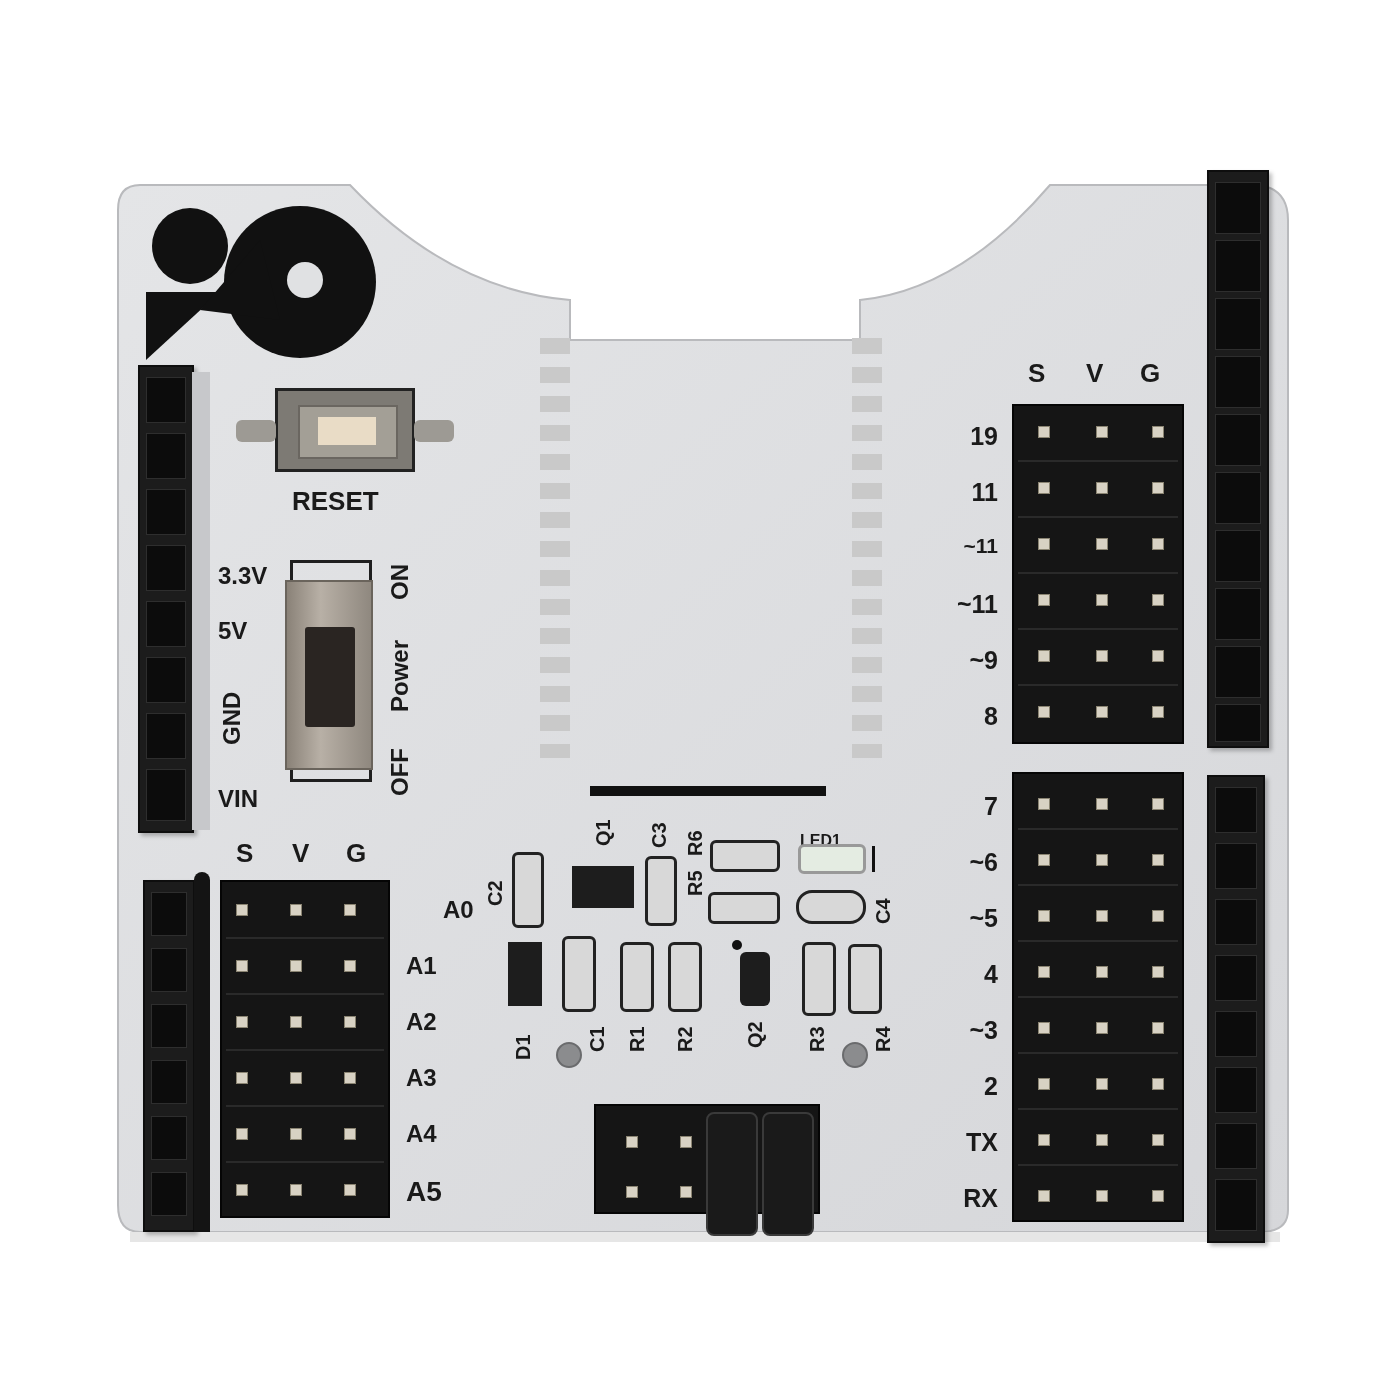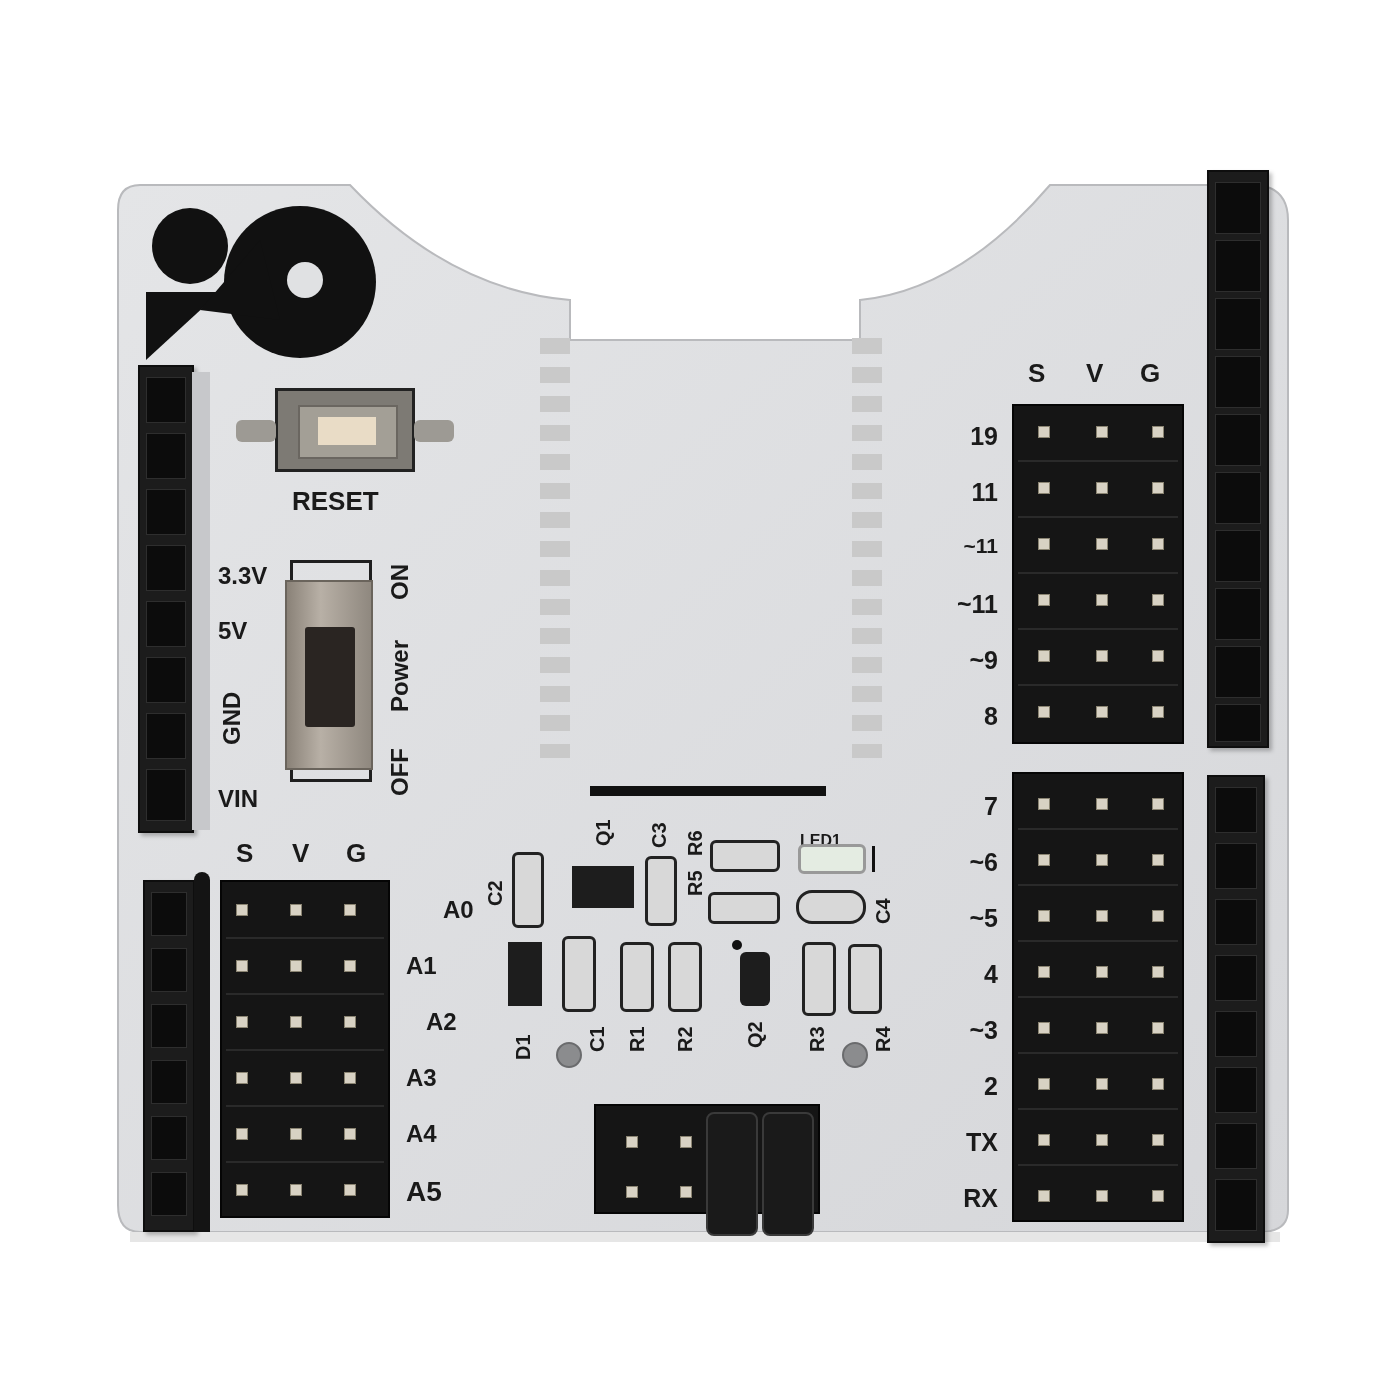--- a/index.html
+++ b/index.html
@@ -134,21 +134,21 @@
       <div class="pin" style="left:122px;top:190px"></div>
     <div class="pin" style="left:14px;top:246px"></div>
       <div class="pin" style="left:68px;top:246px"></div>
       <div class="pin" style="left:122px;top:246px"></div>
     <div class="pin" style="left:14px;top:302px"></div>
       <div class="pin" style="left:68px;top:302px"></div>
       <div class="pin" style="left:122px;top:302px"></div>
   </div>
   <div class="lbl" style="left:406px;top:896px;font-size:24px;margin-left:37px;">A0</div>
   <div class="lbl" style="left:406px;top:952px;font-size:24px;">A1</div>
-  <div class="lbl" style="left:426px;top:1008px;font-size:24px;">A2</div>
+  <div class="lbl" style="left:406px;top:1008px;font-size:24px;">A2</div>
   <div class="lbl" style="left:406px;top:1064px;font-size:24px;">A3</div>
   <div class="lbl" style="left:406px;top:1120px;font-size:24px;">A4</div>
   <div class="lbl" style="left:406px;top:1176px;font-size:28px;">A5</div>
 
   <div class="lbl" style="left:1028px;top:358px;font-size:26px;">S</div>
   <div class="lbl" style="left:1086px;top:358px;font-size:26px;">V</div>
   <div class="lbl" style="left:1140px;top:358px;font-size:26px;">G</div>
   <div class="hdr-male" style="left:1012px;top:404px;width:172px;height:340px;">
     <div class="row-sep" style="top:54px"></div>
       <div class="row-sep" style="top:110px"></div>

